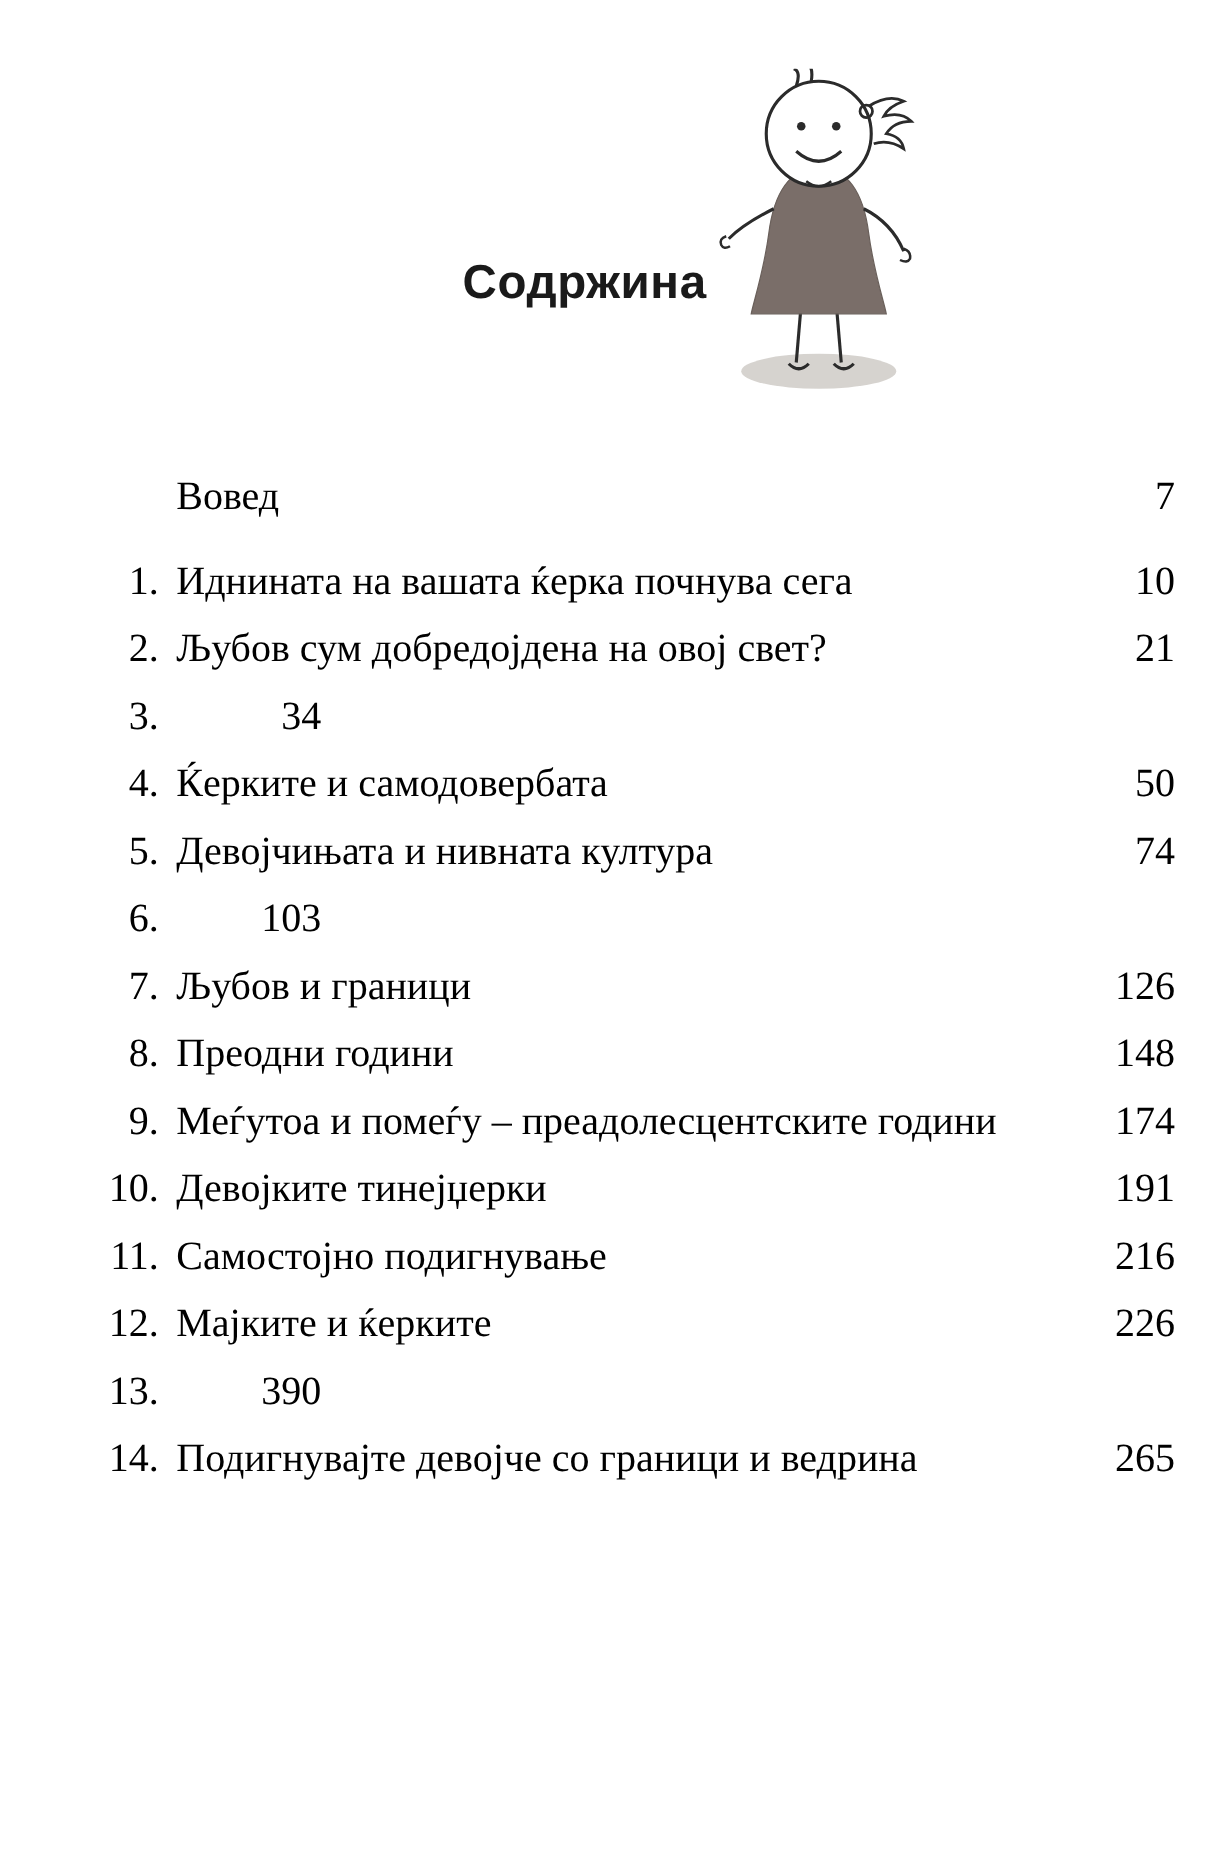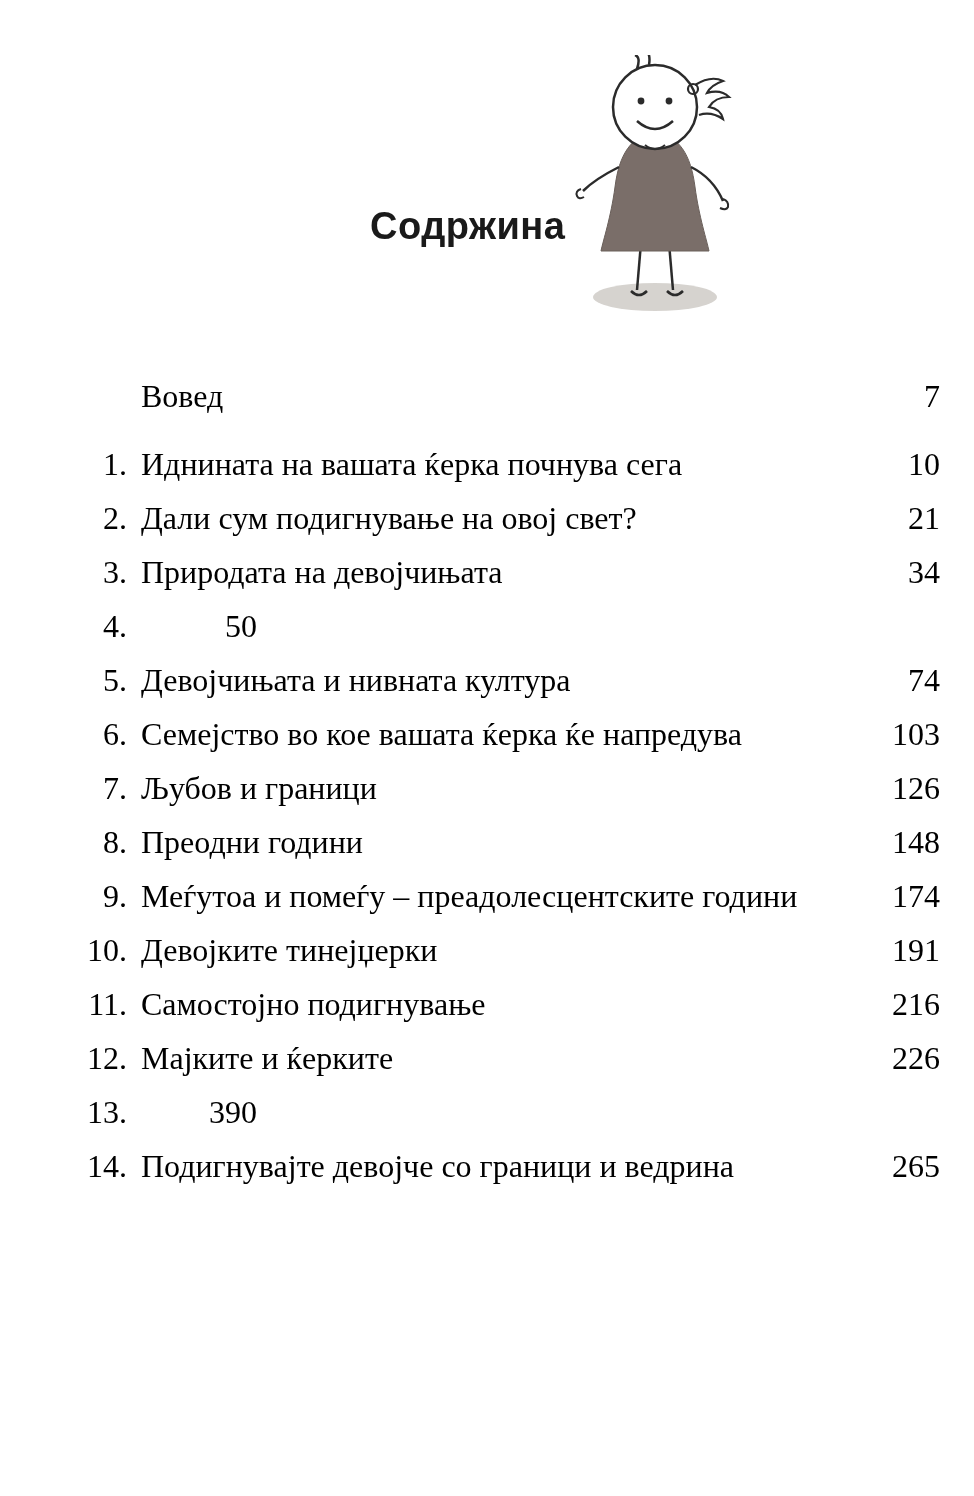--- a/index.html
+++ b/index.html
@@ -151,44 +151,43 @@
       </div>
 
       <div class="toc-row">
         <span class="num">1.</span>
         <span class="label">Иднината на вашата ќерка почнува сега</span>
         <span class="page-no">10</span>
       </div>
 
       <div class="toc-row">
         <span class="num">2.</span>
-        <span class="label">Дали сум подигнување на овој свет?</span>
+        <span class="label">Љубов сум добредојдена на овој свет?</span>
         <span class="page-no">21</span>
       </div>
 
       <div class="toc-row">
         <span class="num">3.</span>
-        <span class="label">Природата на девојчињата</span>
         <span class="page-no">34</span>
       </div>
 
       <div class="toc-row">
         <span class="num">4.</span>
+        <span class="label">Ќерките и самодовербата</span>
         <span class="page-no">50</span>
       </div>
 
       <div class="toc-row">
         <span class="num">5.</span>
         <span class="label">Девојчињата и нивната култура</span>
         <span class="page-no">74</span>
       </div>
 
       <div class="toc-row">
         <span class="num">6.</span>
-        <span class="label">Семејство во кое вашата ќерка ќе напредува</span>
         <span class="page-no">103</span>
       </div>
 
       <div class="toc-row">
         <span class="num">7.</span>
         <span class="label">Љубов и граници</span>
         <span class="page-no">126</span>
       </div>
 
       <div class="toc-row">

